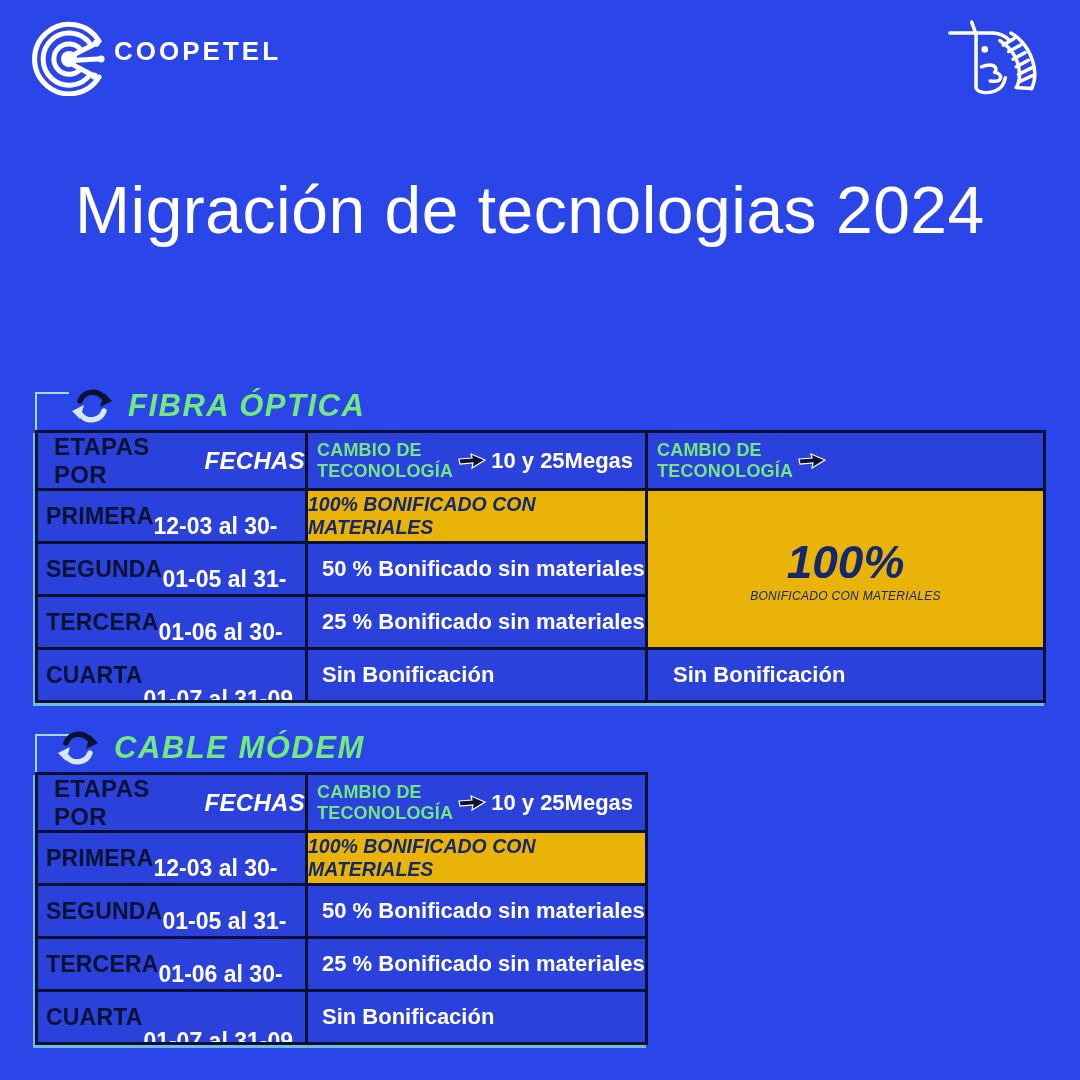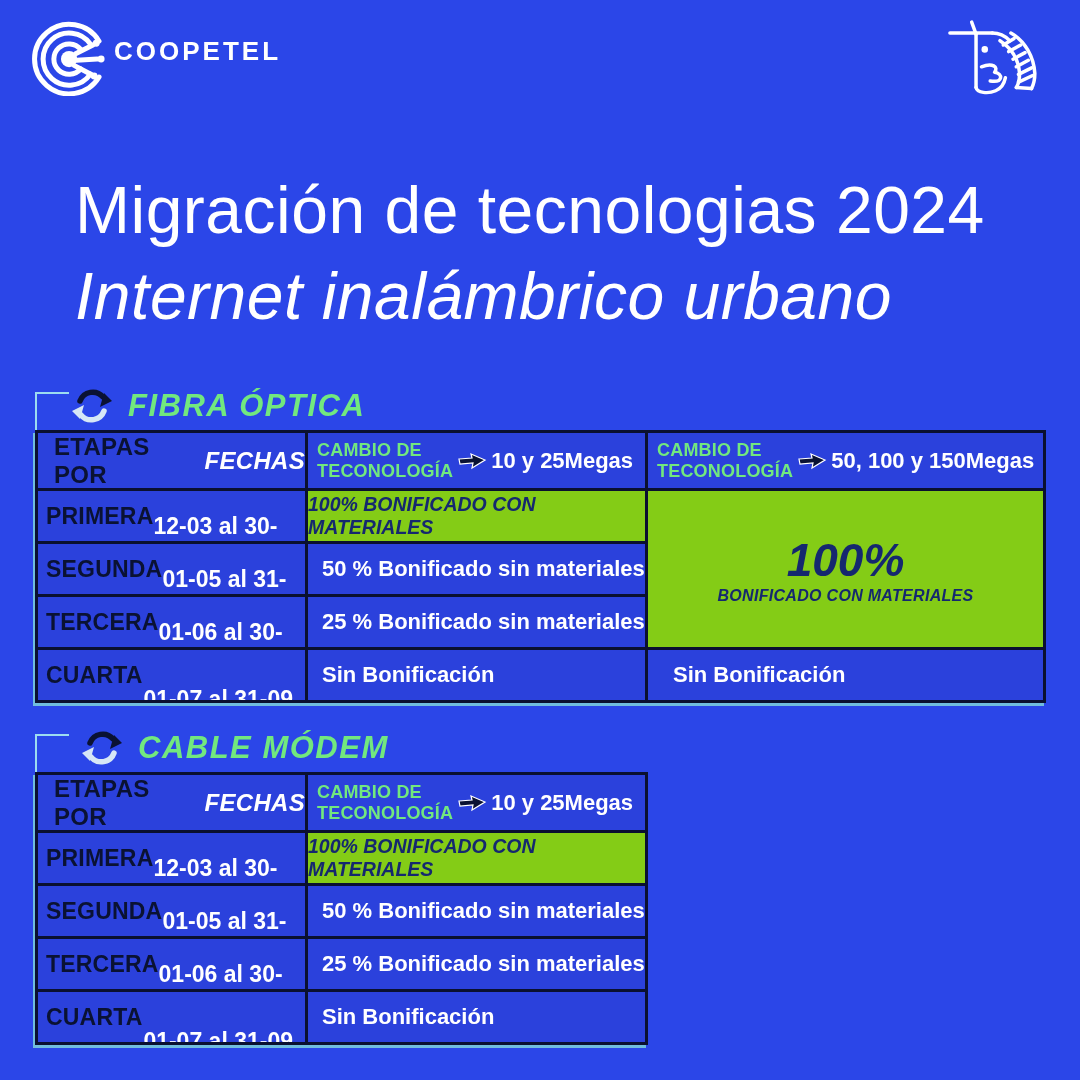--- a/index.html
+++ b/index.html
@@ -27,21 +27,21 @@
   .sync{margin-right:14px;}
 
   
   .dtable{position:absolute;display:grid;background:#0a1030;padding:3px;grid-gap:3px;
           box-shadow:-2px 3px 0 0 rgba(125,210,220,0.85);}
   .t1{left:35px;top:430px;grid-template-columns:267px 337px 395px;
       grid-template-rows:55px 50px 50px 50px 50px;}
   .t2{left:35px;top:772px;grid-template-columns:267px 337px;
       grid-template-rows:55px 50px 50px 50px 50px;}
   .cell{background:#2b41dc;display:flex;align-items:center;overflow:hidden;}
-  .cell.green{background:#84cc16;}
+  .cell.green{background:#eab308;}
 
   .head-c1{padding-left:16px;font-size:24px;font-weight:800;letter-spacing:0.3px;}
   .head-c1 .dk{color:#0a1233;}
   .head-c1 .lt{color:#ffffff;margin-left:9px;font-style:italic;}
 
   .head-c23{padding-left:9px;gap:4px;}
   .cambio{color:#72e87e;font-size:18px;font-weight:800;line-height:1.15;letter-spacing:0.2px;}
   .cambio span{display:block;}
   .speeds{color:#ffffff;font-size:22px;font-weight:800;white-space:nowrap;text-align:center;}
   .arrow-ic{flex:0 0 auto;}
@@ -49,21 +49,21 @@
   .stage-cell{justify-content:space-between;padding:0 12px 0 8px;}
   .stage{color:#0a1233;font-size:23px;font-weight:800;letter-spacing:0.2px;}
   .dates{color:#ffffff;font-size:23px;font-weight:800;margin-top:48px;}
 
   .benefit{padding-left:14px;color:#ffffff;font-size:22px;font-weight:700;}
   .benefit.green{padding-left:0;justify-content:center;color:#15286f;
                  font-size:19.5px;font-weight:800;font-style:italic;}
 
   .span-cell{flex-direction:column;justify-content:center;color:#15286f;font-style:italic;}
   .span-cell .pct{font-size:46px;font-weight:800;}
-  .span-cell .cap{font-size:16px;font-weight:700;letter-spacing:0.3px;}
+  .span-cell .cap{font-size:12px;font-weight:400;letter-spacing:0.3px;}
   .span-last{padding-left:25px;color:#ffffff;font-size:22px;font-weight:700;}
 </style>
 </head>
 <body>
 
 <div class="canvas">
 
   <div class="logo">
     <svg width="76" height="76" viewBox="0 0 70 70">
       <g stroke="#ffffff" stroke-width="4.6" fill="none" stroke-linecap="round">
@@ -102,21 +102,20 @@
         <path d="M67,47 L78,41"></path>
       <path d="M70,54 L81,48"></path>
         <path d="M72,61 L84,55"></path>
         <path d="M72,68 L85,62"></path>
     </g>
     <circle cx="41" cy="38" r="3" fill="#ffffff"></circle>
   </svg>
 
   <div class="titles">
     <div class="l1">Migración de tecnologias 2024</div>
-    <div class="l2">Internet inalámbrico urbano</div>
   </div>
 
   <div class="bracket" style="left:35px;top:392px;"></div>
   <div class="sec-head" style="left:70px;top:384px;">
     <svg class="sync" width="44" height="44" viewBox="0 0 44 44">
       <path d="M10 17 A 13.5 13.5 0 0 1 33 13" stroke="#0a1233" stroke-width="5.5" fill="none" stroke-linecap="round"></path>
       <polygon points="34,9 42,17 30,23" fill="#0a1233"></polygon>
       <path d="M34 27 A 13.5 13.5 0 0 1 11 31" stroke="#d6e7f6" stroke-width="5.5" fill="none" stroke-linecap="round"></path>
       <polygon points="10,35 2,27 14,21" fill="#d6e7f6"></polygon>
     </svg>
@@ -140,21 +139,20 @@
       <span class="speeds">10 y 25Megas</span>
     </div>
     <div class="cell head-c23" style="grid-area:1/3/2/4;">
       <div class="cambio">
         <span>CAMBIO DE</span>
         <span>TECONOLOGÍA</span>
       </div>
       <svg class="arrow-ic" width="30" height="20" viewBox="0 0 30 20">
         <path d="M2,8 L15,7 L14,3 L28,9 L15,17 L16,12 L3,13 Z" fill="#0a1233" stroke="#ffffff" stroke-width="1.2"></path>
       </svg>
-      <span class="speeds">50, 100 y 150Megas</span>
     </div>
 
     <div class="cell stage-cell" style="grid-area:2/1/3/2;">
       <span class="stage">PRIMERA</span>
       <span class="dates">12-03 al 30-04</span>
     </div>
     <div class="cell benefit green" style="grid-area:2/2/3/3;">100% BONIFICADO CON MATERIALES</div>
     <div class="cell green span-cell" style="grid-area:2/3/5/4;">
       <div class="pct">100%</div>
       <div class="cap">BONIFICADO CON MATERIALES</div>
@@ -174,21 +172,21 @@
 
     <div class="cell stage-cell" style="grid-area:5/1/6/2;">
       <span class="stage">CUARTA</span>
       <span class="dates">01-07 al 31-09</span>
     </div>
     <div class="cell benefit" style="grid-area:5/2/6/3;">Sin Bonificación</div>
     <div class="cell span-last" style="grid-area:5/3/6/4;">Sin Bonificación</div>
   </div>
 
   <div class="bracket" style="left:35px;top:734px;"></div>
-  <div class="sec-head" style="left:80px;top:726px;">
+  <div class="sec-head" style="left:56px;top:726px;">
     <svg class="sync" width="44" height="44" viewBox="0 0 44 44">
       <path d="M10 17 A 13.5 13.5 0 0 1 33 13" stroke="#0a1233" stroke-width="5.5" fill="none" stroke-linecap="round"></path>
       <polygon points="34,9 42,17 30,23" fill="#0a1233"></polygon>
       <path d="M34 27 A 13.5 13.5 0 0 1 11 31" stroke="#d6e7f6" stroke-width="5.5" fill="none" stroke-linecap="round"></path>
       <polygon points="10,35 2,27 14,21" fill="#d6e7f6"></polygon>
     </svg>
     <div class="sec-title">CABLE MÓDEM</div>
   </div>
 
   <div class="dtable t2">

